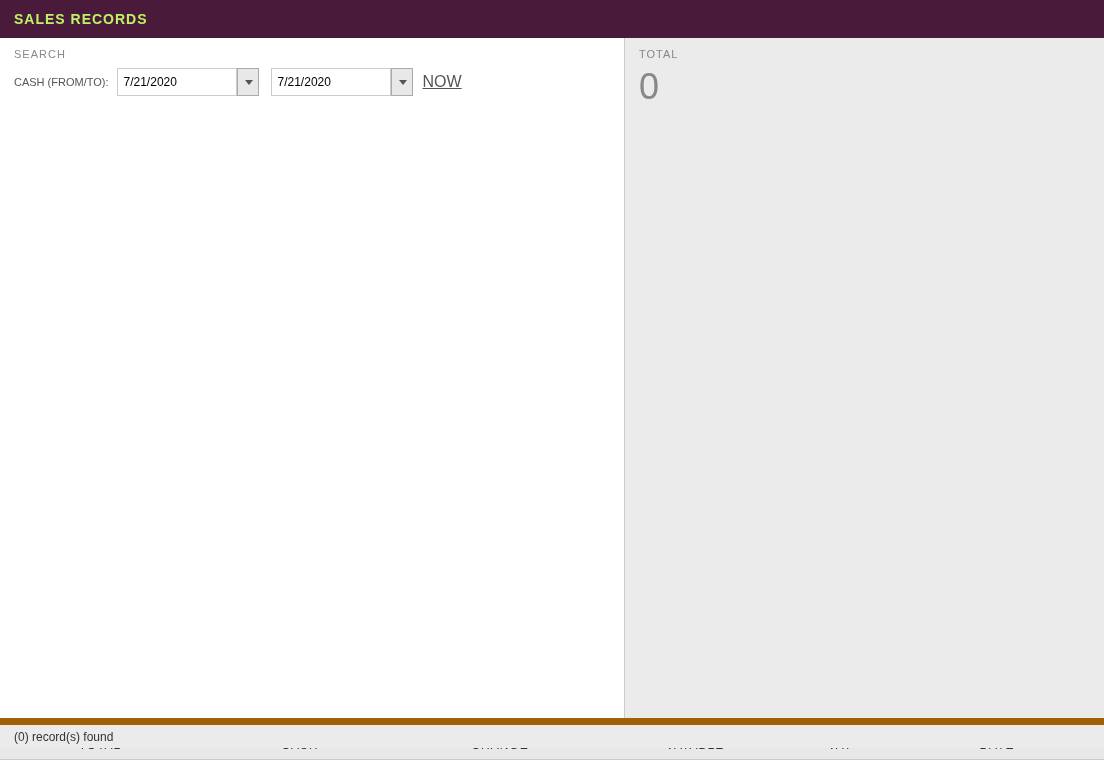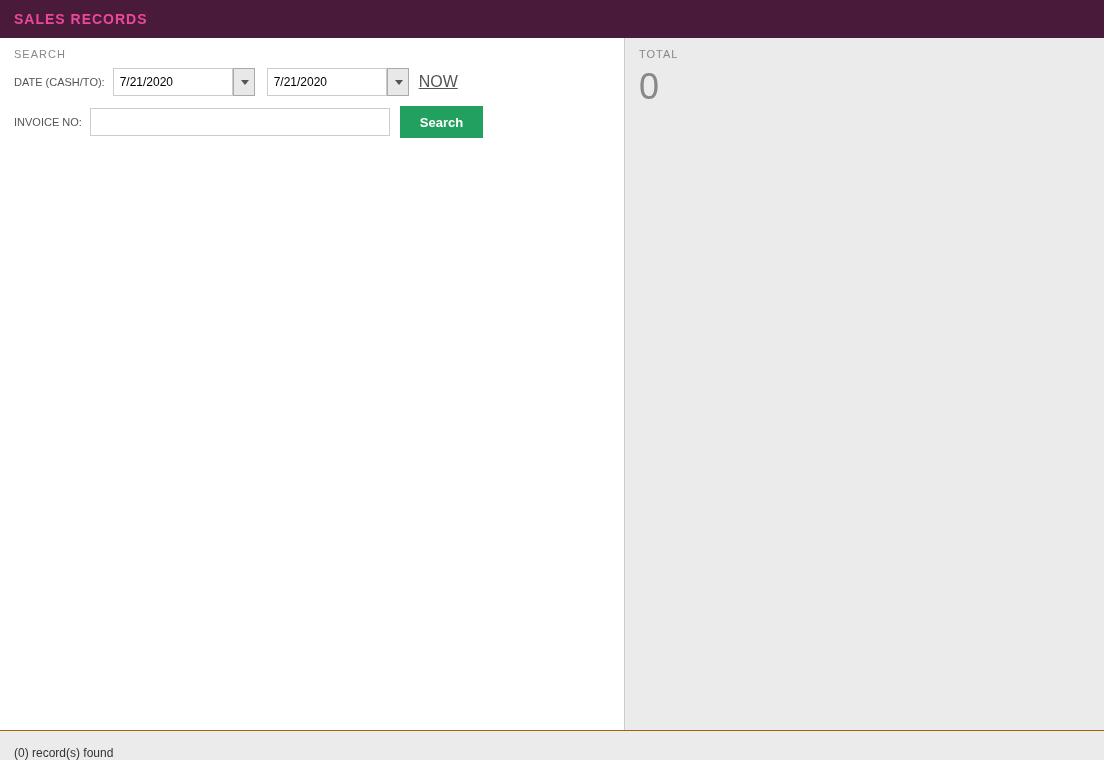--- a/index.html
+++ b/index.html
@@ -12,21 +12,21 @@
       font-family: Arial, sans-serif;
       font-size: 13px;
       background: #d4d4d4;
       width: 1104px;
       height: 760px;
       overflow: hidden;
     }
 
     .title-bar {
       background: #4a1a3a;
-      color: #ec4899;
+      color: #bef264;
       padding: 16px 14px;
       font-size: 14px;
       font-weight: bold;
       letter-spacing: 1px;
       height: 38px;
       display: flex;
       align-items: center;
     }
 
     .main-content {
@@ -165,29 +165,29 @@
 
     .col-total { flex: 0 0 200px; text-align: center; font-size: 12px; color: #333; font-weight: normal; letter-spacing: 1px; }
     .col-cash { flex: 0 0 200px; text-align: center; font-size: 12px; color: #333; font-weight: normal; letter-spacing: 1px; }
     .col-change { flex: 0 0 200px; text-align: center; font-size: 12px; color: #333; font-weight: normal; letter-spacing: 1px; }
     .col-vatable { flex: 0 0 190px; text-align: center; font-size: 12px; color: #333; font-weight: normal; letter-spacing: 1px; }
     .col-vat { flex: 0 0 100px; text-align: center; font-size: 12px; color: #333; font-weight: normal; letter-spacing: 1px; }
     .col-date { flex: 1; text-align: center; font-size: 12px; color: #333; font-weight: normal; letter-spacing: 1px; }
 
     .status-bar {
       background: #ebebeb;
-      border-top: 1px solid #a16207;
+      border-top: 7px solid #a16207;
       height: 30px;
       display: flex;
-      align-items: flex-end;
+      align-items: center;
       padding: 0 14px;
       font-size: 12px;
       color: #333;
       position: fixed;
-      bottom: 0;
+      bottom: 12px;
       width: 1104px;
     }
 
     .chevron-down {
       display: inline-block;
       width: 0;
       height: 0;
       border-left: 4px solid transparent;
       border-right: 4px solid transparent;
       border-top: 5px solid #555;
@@ -201,42 +201,37 @@
 <div class="title-bar">
   <span>SALES RECORDS</span>
 </div>
 
 <div class="main-content">
 
   <div class="search-panel">
     <div class="search-label">SEARCH</div>
 
     <div class="search-row">
-      <span class="date-label">DATE (CASH/TO):</span>
+      <span class="date-label">CASH (FROM/TO):</span>
       <div class="date-input-group">
         <input class="date-input" type="text" value="7/21/2020" style="">
         <button class="date-btn">
           <span class="chevron-down"></span>
         </button>
       </div>
       <span class="date-separator"></span>
       <div class="date-input-group">
         <input class="date-input" type="text" value="7/21/2020" style="">
         <button class="date-btn">
           <span class="chevron-down"></span>
         </button>
       </div>
       <a class="now-link">NOW</a>
     </div>
 
-    <div class="invoice-row">
-      <span class="invoice-label">INVOICE NO:</span>
-      <input class="invoice-input" type="text" style="">
-      <button class="search-btn">Search</button>
-    </div>
   </div>
 
   <div class="total-panel">
     <div class="total-label">TOTAL</div>
     <div class="total-value">0</div>
   </div>
 
 </div>
 
 <div class="table-header">

